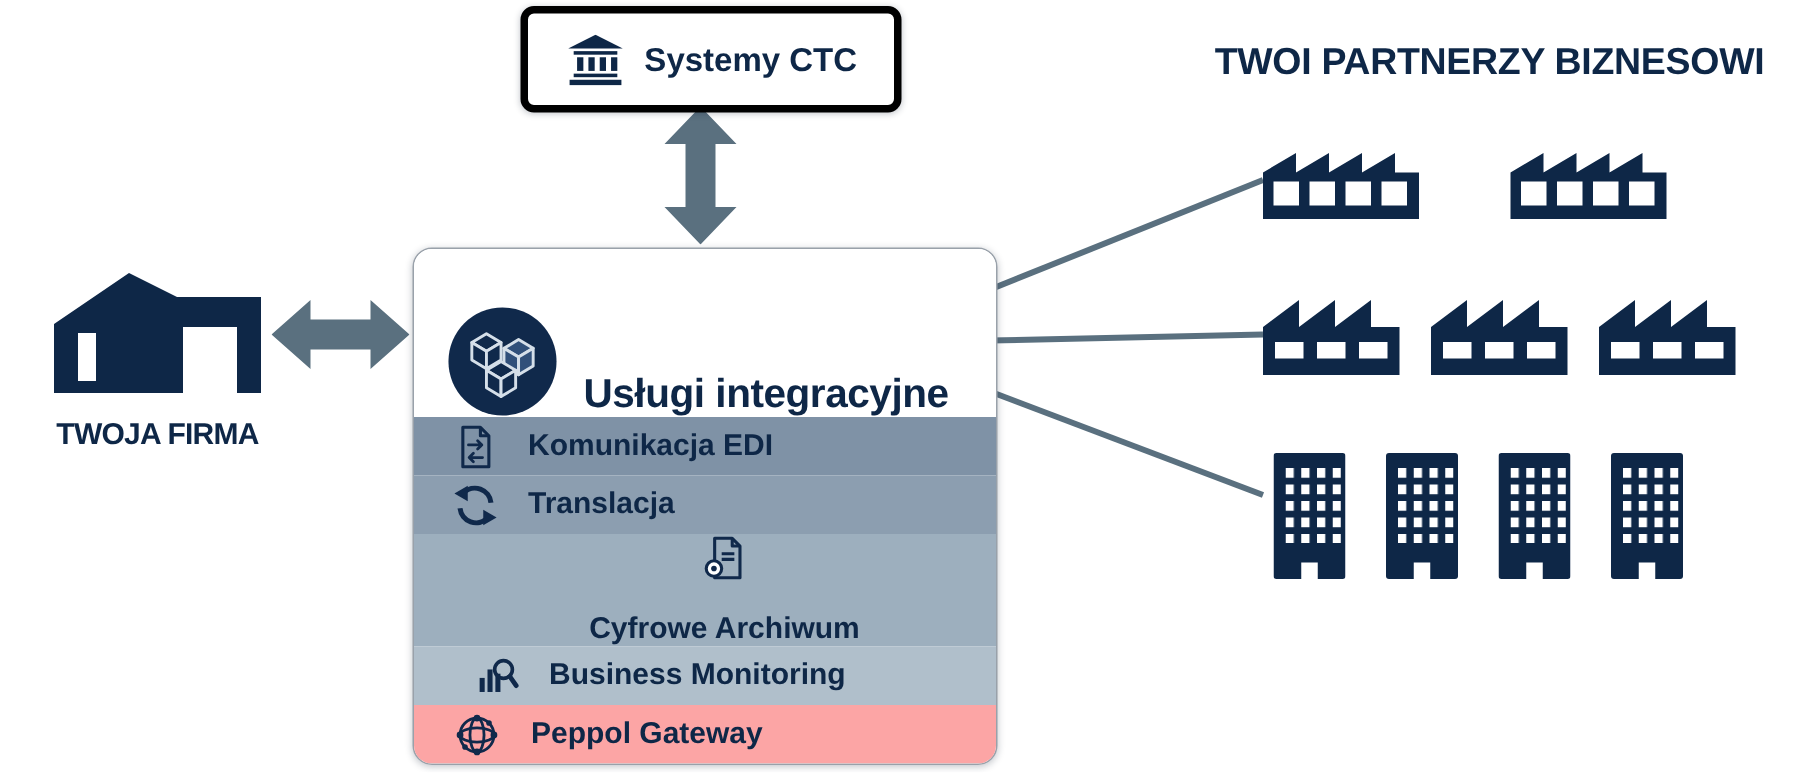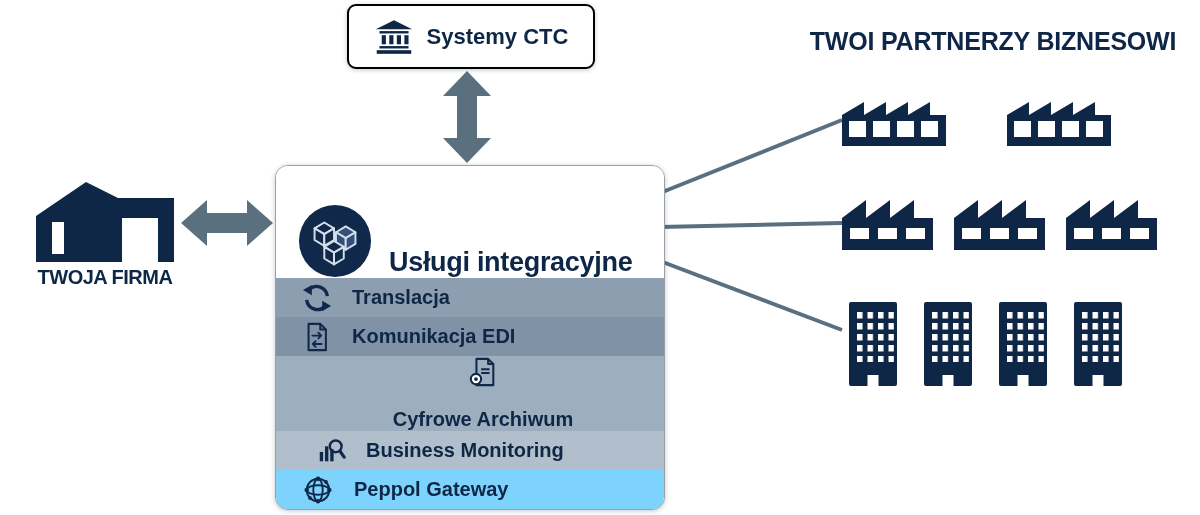--- a/index.html
+++ b/index.html
@@ -6,42 +6,42 @@
   .canvas {
     position: relative; width: 1200px; height: 515px; background: #fff;
     font-family: "Liberation Sans", sans-serif; color: #0e2747; overflow: hidden;
   }
   svg { display: block; }
   .connectors { position: absolute; left: 0; top: 0; z-index: 0; }
   .arrow { position: absolute; z-index: 1; }
 
   .ctc-box {
     position: absolute; left: 347px; top: 4px; width: 244px; height: 61px;
-    background: #fff; border: 2px solid #000000; border-radius: 9px;
+    background: #fff; border: 5px solid #000000; border-radius: 9px;
     box-shadow: 0 1px 4px rgba(25,35,55,.25);
     display: flex; align-items: center; justify-content: center; gap: 13px; z-index: 2;
   }
   .ctc-label { font-size: 22px; font-weight: 700; }
 
   .company { position: absolute; left: 22px; top: 176px; width: 166px; text-align: center; z-index: 2; }
   .company svg { margin: 0 auto; }
-  .company-label { font-size: 20px; font-weight: 700; letter-spacing: -0.5px; margin-top: 4px; white-space: nowrap; }
+  .company-label { font-size: 20px; font-weight: 700; letter-spacing: -0.5px; margin-top: 17px; white-space: nowrap; }
 
   .main-box {
     position: absolute; left: 275px; top: 165px; width: 390px; height: 345px;
     background: #fff; border: 1.5px solid #99a1aa; border-radius: 13px;
     box-shadow: 0 1px 5px rgba(25,35,55,.25);
     overflow: hidden; display: flex; flex-direction: column; z-index: 2; box-sizing: border-box;
   }
   .main-header { flex: 0 0 112px; display: flex; align-items: flex-end; padding: 0 22px; gap: 17px; background: #fff; }
   .main-title { font-size: 27px; font-weight: 700; letter-spacing: -0.3px; }
   .service-row { flex: 1 1 0; display: flex; align-items: center; padding-left: 26px; gap: 20px; }
   .service-label { font-size: 20px; font-weight: 700; }
   .r0 { background: #7f92a6; } .r1 { background: #8c9eb0; } .r2 { background: #9dafbe; flex-direction: column; }
-  .r3 { background: #b0bfcb; padding-left: 40px; } .r4 { background: #7dd3fc; }
+  .r3 { background: #b0bfcb; padding-left: 40px; } .r4 { background: #fca5a5; }
 
   .partners-title {
     position: absolute; left: 783px; top: 27px; width: 420px; text-align: center;
     font-size: 25px; font-weight: 700; white-space: nowrap; letter-spacing: -0.2px; z-index: 2;
   }
   .p-row { position: absolute; display: flex; z-index: 2; }
   .p-row1 { left: 840px; top: 100px; gap: 57px; }
   .p-row2 { left: 840px; top: 192px; gap: 17px; }
   .p-row3 { left: 849px; top: 302px; gap: 27px; }
 </style>
@@ -128,46 +128,46 @@
         <circle cx="38" cy="38" r="37" fill="#10294b"></circle>
         <g stroke="#d5dfe9" stroke-width="2" stroke-linejoin="round">
           <use href="#cubeg" transform="translate(27,25)" fill="#10294b"></use>
           <use href="#cubeg" transform="translate(49,29)" fill="#31507a"></use>
           <use href="#cubeg" transform="translate(37,44)" fill="#10294b"></use>
         </g>
       </svg>
       <div class="main-title">Usługi integracyjne</div>
     </div>
 
+    <div class="service-row r0">
+      <svg width="30" height="32" viewBox="0 0 32 32">
+        <g fill="none" stroke="#10294b" stroke-width="2.2" stroke-linejoin="round">
+          <path d="M7,2 H19.5 L25.5,8 V30 H7 Z"></path>
+          <path d="M19.5,2 V8 H25.5"></path>
+        </g>
+        <g fill="none" stroke="#10294b" stroke-width="2" stroke-linecap="round" stroke-linejoin="round">
+          <path d="M11,14.5 H20.5 M17.5,11.5 L20.5,14.5 L17.5,17.5"></path>
+          <path d="M21,23.5 H11.5 M14.5,20.5 L11.5,23.5 L14.5,26.5"></path>
+        </g>
+      </svg>
+      <span class="service-label">Komunikacja EDI</span>
+    </div>
+
     <div class="service-row r1">
       <svg width="30" height="30" viewBox="0 0 32 32">
         <g fill="none" stroke="#10294b" stroke-width="3.6">
           <path d="M27,14 A 11.5,11.5 0 0 0 7.5,7"></path>
           <path d="M5,18 A 11.5,11.5 0 0 0 24.5,25"></path>
         </g>
         <g fill="#10294b">
           <polygon points="1,7.5 10.5,2 10.5,13"></polygon>
           <polygon points="31,24.5 21.5,19 21.5,30"></polygon>
         </g>
       </svg>
       <span class="service-label">Translacja</span>
-    </div>
-
-    <div class="service-row r0">
-      <svg width="30" height="32" viewBox="0 0 32 32">
-        <g fill="none" stroke="#10294b" stroke-width="2.2" stroke-linejoin="round">
-          <path d="M7,2 H19.5 L25.5,8 V30 H7 Z"></path>
-          <path d="M19.5,2 V8 H25.5"></path>
-        </g>
-        <g fill="none" stroke="#10294b" stroke-width="2" stroke-linecap="round" stroke-linejoin="round">
-          <path d="M11,14.5 H20.5 M17.5,11.5 L20.5,14.5 L17.5,17.5"></path>
-          <path d="M21,23.5 H11.5 M14.5,20.5 L11.5,23.5 L14.5,26.5"></path>
-        </g>
-      </svg>
-      <span class="service-label">Komunikacja EDI</span>
     </div>
 
     <div class="service-row r2">
       <svg width="30" height="32" viewBox="0 0 32 32">
         <g fill="none" stroke="#10294b" stroke-width="2.2" stroke-linejoin="round">
           <path d="M9,2 H21.5 L27,7.5 V30 H9 Z"></path>
           <path d="M21.5,2 V7.5 H27"></path>
           <path d="M14,13 H23 M14,17 H23"></path>
         </g>
         <circle cx="8.5" cy="23.5" r="5.5" fill="#fff" stroke="#10294b" stroke-width="2.2"></circle>

